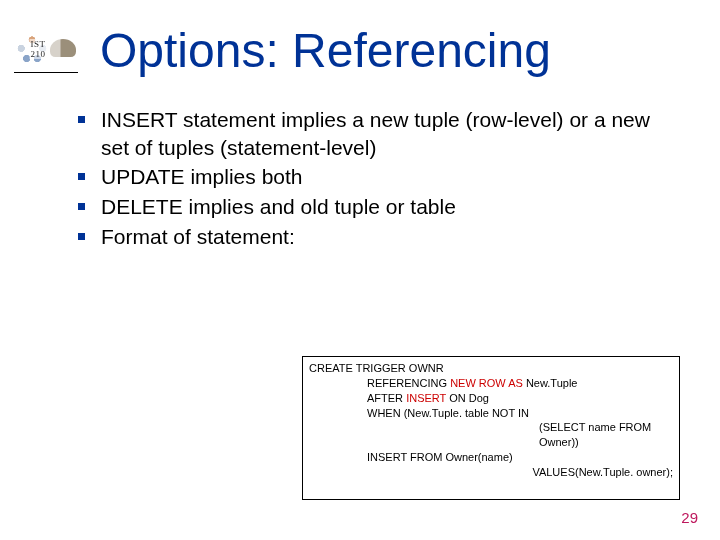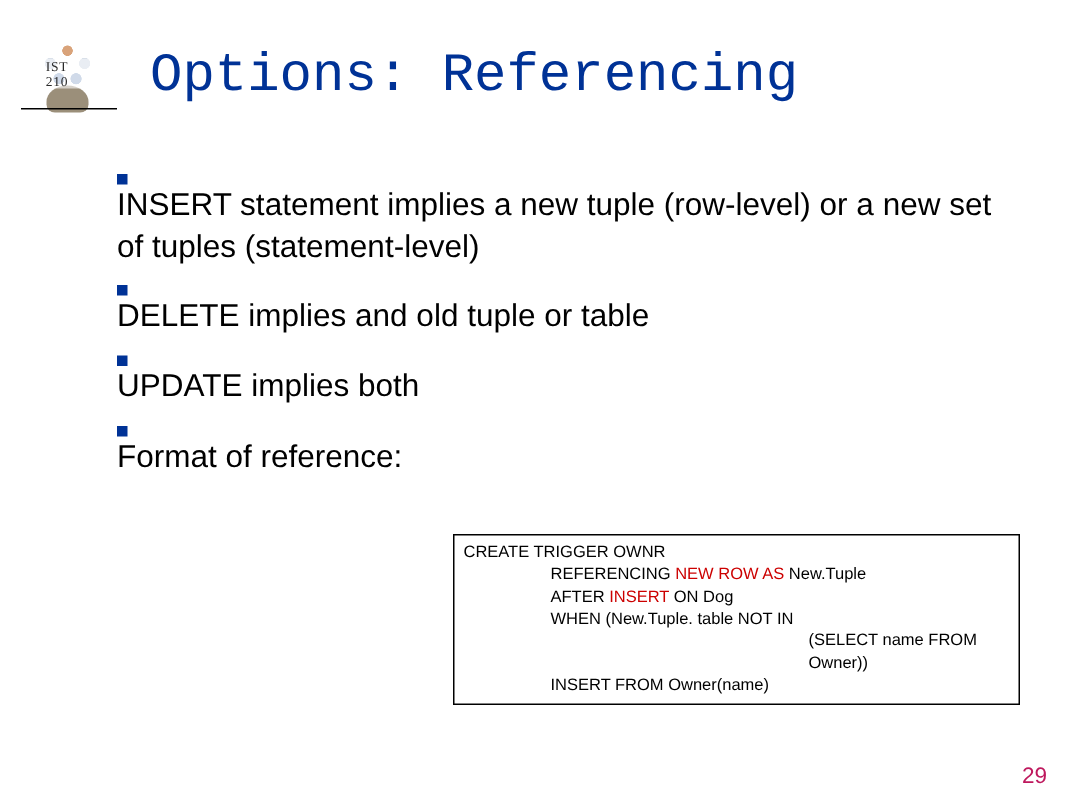--- a/index.html
+++ b/index.html
@@ -24,21 +24,21 @@
     width: 680px;
     height: 56px;
     display: flex;
     align-items: center;
   }
   .logo {
     width: 62px;
     height: 50px;
     position: relative;
     display: flex;
-    flex-direction: column;
+    flex-direction: row;
     align-items: center;
     justify-content: flex-end;
   }
   .logo-art {
     width: 38px;
     height: 34px;
     position: relative;
   }
   .logo-art::before {
     content: "";
@@ -64,23 +64,23 @@
     left: 50%;
     transform: translateX(-50%);
     font-family: "Times New Roman", Times, serif;
     font-size: 9px;
     letter-spacing: 0.5px;
     color: #2a2a2a;
     background: rgba(255,255,255,0.6);
     padding: 0 1px;
   }
   .title {
-    font-family: Liberation Mono, monospace;
+    font-family: Liberation Sans, sans-serif;
     color: #003296;
-    font-size: 36px;
+    font-size: 48px;
     margin-left: 24px;
     white-space: nowrap;
   }
   .hr {
     position: absolute;
     left: 14px;
     top: 72px;
     width: 64px;
     height: 1px;
     background: #000;
@@ -91,21 +91,20 @@
     left: 78px;
     width: 600px;
     font-size: 21px;
     color: #000;
     line-height: 1.32;
   }
   .body-list .item {
     display: flex;
     align-items: flex-start;
     margin-bottom: 2px;
-    flex-direction: column;
   }
   .body-list .bullet {
     width: 7px;
     height: 7px;
     background: #003296;
     margin-top: 10px;
     margin-right: 16px;
     flex: 0 0 auto;
   }
   .body-list .text {
@@ -113,21 +112,21 @@
   }
   .body-list .noindent {
     margin-left: 23px;
   }
   .codebox {
     position: absolute;
     top: 356px;
     left: 302px;
     width: 378px;
     border: 1px solid #000;
-    padding: 4px 6px 4px 6px;
+    padding: 4px 6px 19px 6px;
     font-family: Tahoma, Verdana, sans-serif;
     font-size: 11px;
     line-height: 1.35;
     color: #000;
     box-sizing: border-box;
   }
   .codebox .l1 { margin-left: 0; }
   .codebox .l2 { margin-left: 58px; }
   .codebox .l3 { margin-left: 230px; }
   .codebox .rt { text-align: right; }
@@ -156,39 +155,40 @@
   </div>
   <div class="hr"></div>
 
   <div class="body-list">
     <div class="item">
       <div class="bullet"></div>
       <div class="text">INSERT statement implies a new tuple (row-level) or a new set of tuples (statement-level)</div>
     </div>
     <div class="item">
       <div class="bullet"></div>
+      <div class="text">UPDATE implies both</div>
+    </div>
+    <div class="item">
+      <div class="bullet"></div>
       <div class="text">DELETE implies and old tuple or table</div>
     </div>
     <div class="item">
       <div class="bullet"></div>
-      <div class="text">UPDATE implies both</div>
-    </div>
-    <div class="item">
-      <div class="bullet"></div>
-      <div class="text">Format of reference:</div>
+      <div class="text">Format of statement:</div>
     </div>
   </div>
 
   <div class="codebox">
     <div class="l1">CREATE TRIGGER OWNR</div>
     <div class="l2">
       <span>REFERENCING </span><span class="red">NEW ROW AS</span><span> New.Tuple</span>
     </div>
     <div class="l2">
       <span>AFTER </span><span class="red">INSERT</span><span> ON Dog</span>
     </div>
     <div class="l2">WHEN (New.Tuple. table NOT IN</div>
     <div class="l3">(SELECT name FROM Owner))</div>
     <div class="l2">INSERT FROM Owner(name)</div>
+    <div class="rt">VALUES(New.Tuple. owner);</div>
   </div>
 
   <div class="pagenum">29</div>
 </div>
 
 </body></html>

